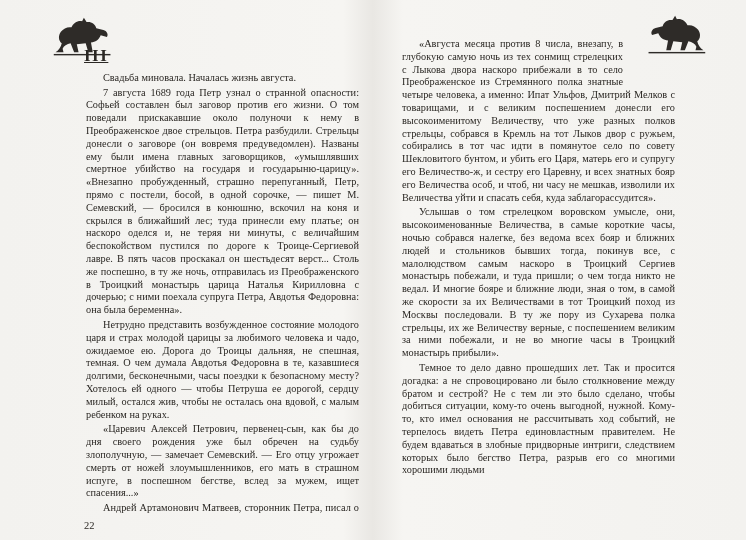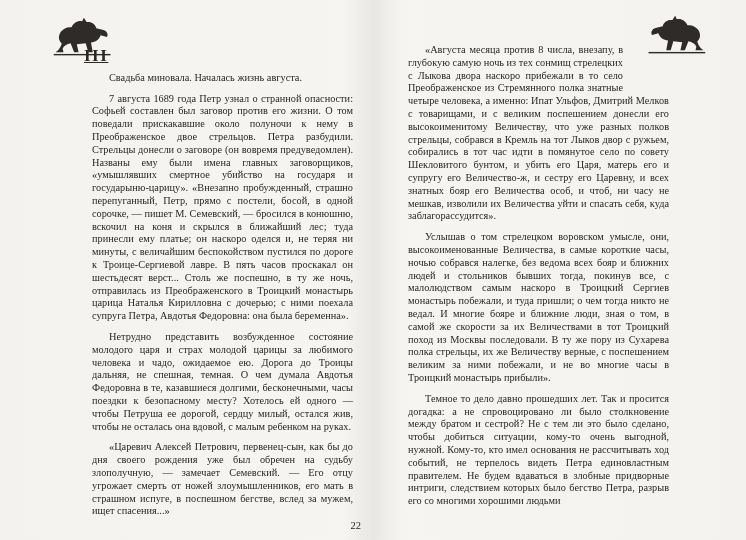--- a/index.html
+++ b/index.html
@@ -22,38 +22,38 @@
   .text-col {
     position: absolute;
     text-align: justify;
     font-size: 10.3px;
     line-height: 12.8px;
     overflow: hidden;
   }
   .page-left  .text-col { left: 84px; top: 50px; width: 277px; height: 468px; }
   .page-right .text-col { left: 27px; top: 36px; width: 277px; height: 480px; }
 
-  p.body-par { margin: 8px; text-indent: 17px; }
+  p.body-par { margin: 2px; text-indent: 17px; }
 
   .chapter-heading {
     text-align: left; font-weight: bold;
     font-size: 17px; letter-spacing: 1.5px;
     margin: 0 0 9px 0; text-indent: 0; text-decoration: underline;
   }
 
   .ornament { position: absolute; width: 62px; height: 44px; }
   .ornament svg { display: block; width: 100%; height: 100%; }
   .page-left  .ornament { left: 52px; top: 16px; }
   .page-right .ornament { left: 272px; top: 14px; transform: scaleX(-1); }
 
   .wrap-spacer { float: right; width: 54px; height: 52px; }
 
   .page-number {
     position: absolute; top: 520px; width: 277px;
-    text-align: right; font-size: 10.5px;
+    text-align: left; font-size: 10.5px;
   }
   .page-left  .page-number { left: 84px; }
   .page-right .page-number { left: 27px; }
 </style>
 </head>
 <body>
 
 <div class="spread">
 
   <div class="page page-left">

